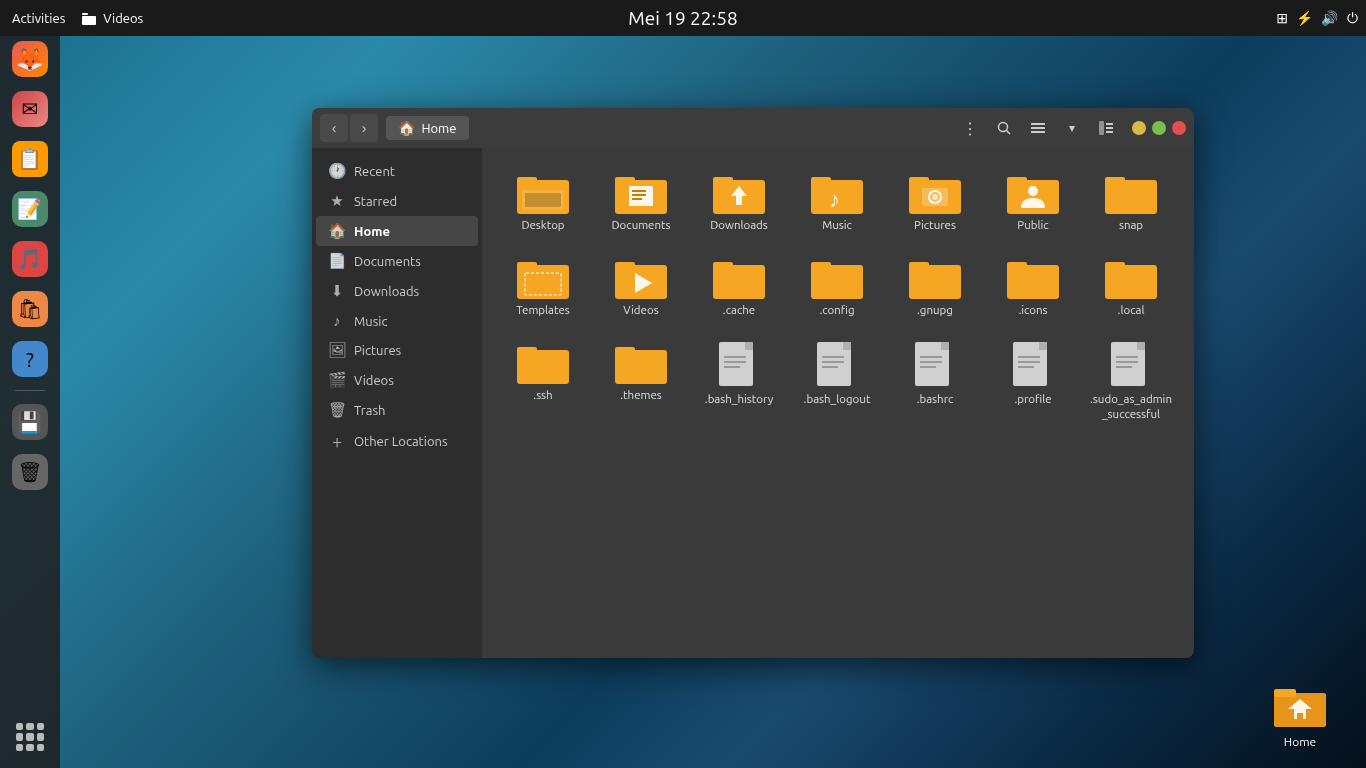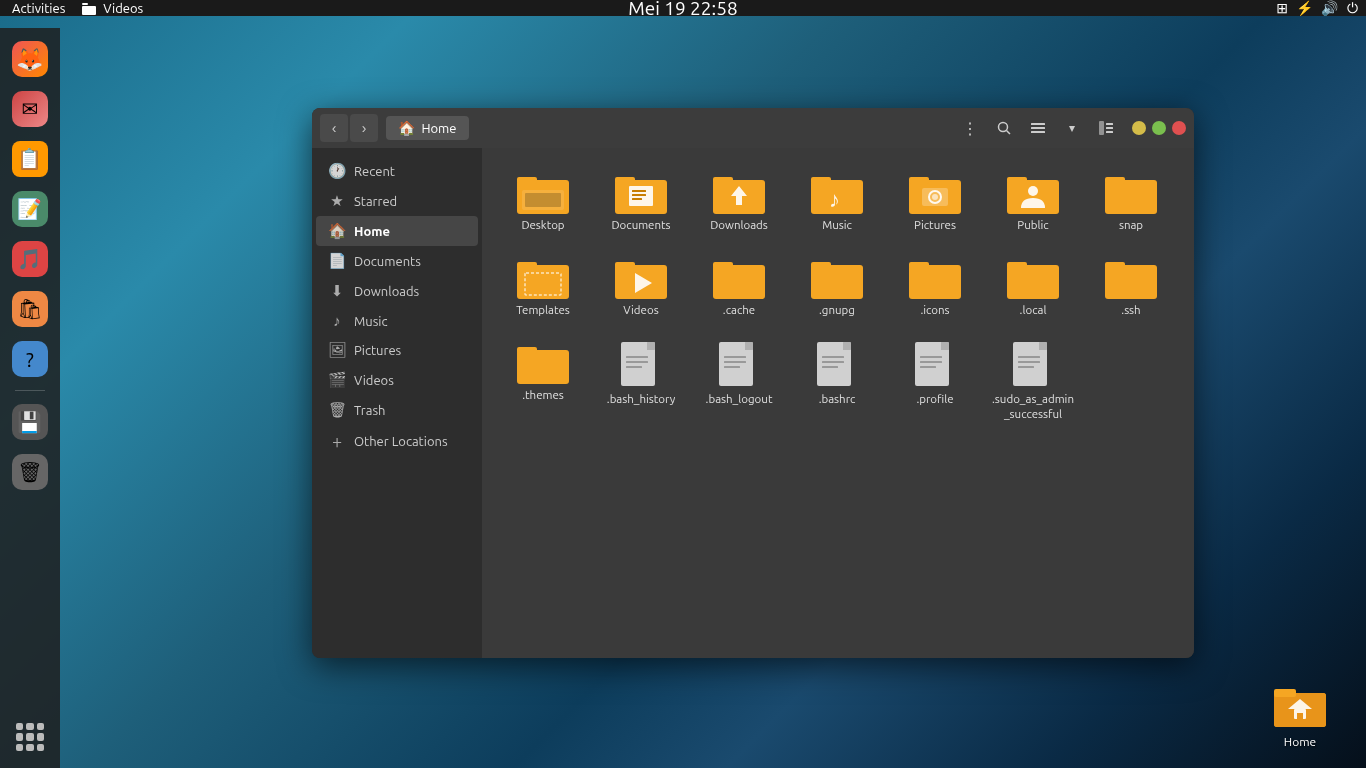--- a/index.html
+++ b/index.html
@@ -19,21 +19,21 @@
       background: linear-gradient(135deg, #1a6b8a 0%, #2a8aaa 20%, #1e5f7a 40%, #0d3d5c 60%, #1a4a6e 70%, #0a2a45 85%, #050f1a 100%);
       z-index: 0;
     }
 
     
     .topbar {
       position: absolute;
       top: 0;
       left: 0;
       width: 100%;
-      height: 16px;
+      height: 36px;
       background: #1a1a1a;
       display: flex;
       align-items: center;
       justify-content: space-between;
       z-index: 100;
       padding: 0 8px;
     }
     .topbar-left {
       display: flex;
       align-items: center;
@@ -602,20 +602,27 @@
         </div>
 
         <div class="file-item">
           <svg class="folder-svg" viewBox="0 0 52 46">
             <rect x="0" y="8" width="52" height="34" rx="3" fill="#f5a623"></rect>
             <rect x="0" y="5" width="20" height="7" rx="2" fill="#f5a623"></rect>
           </svg>
           <span class="file-name">.cache</span>
         </div>
 
+        <div class="file-item">
+          <svg class="folder-svg" viewBox="0 0 52 46">
+            <rect x="0" y="8" width="52" height="34" rx="3" fill="#f5a623"></rect>
+            <rect x="0" y="5" width="20" height="7" rx="2" fill="#f5a623"></rect>
+          </svg>
+          <span class="file-name">.config</span>
+        </div>
 
         <div class="file-item">
           <svg class="folder-svg" viewBox="0 0 52 46">
             <rect x="0" y="8" width="52" height="34" rx="3" fill="#f5a623"></rect>
             <rect x="0" y="5" width="20" height="7" rx="2" fill="#f5a623"></rect>
           </svg>
           <span class="file-name">.gnupg</span>
         </div>
 
         <div class="file-item">

